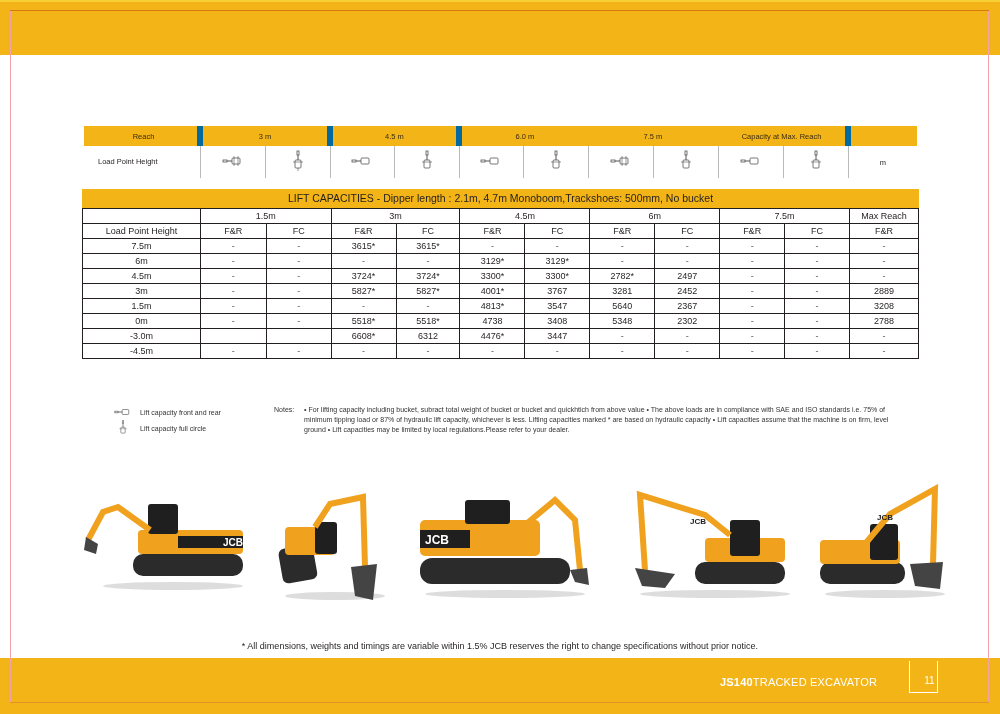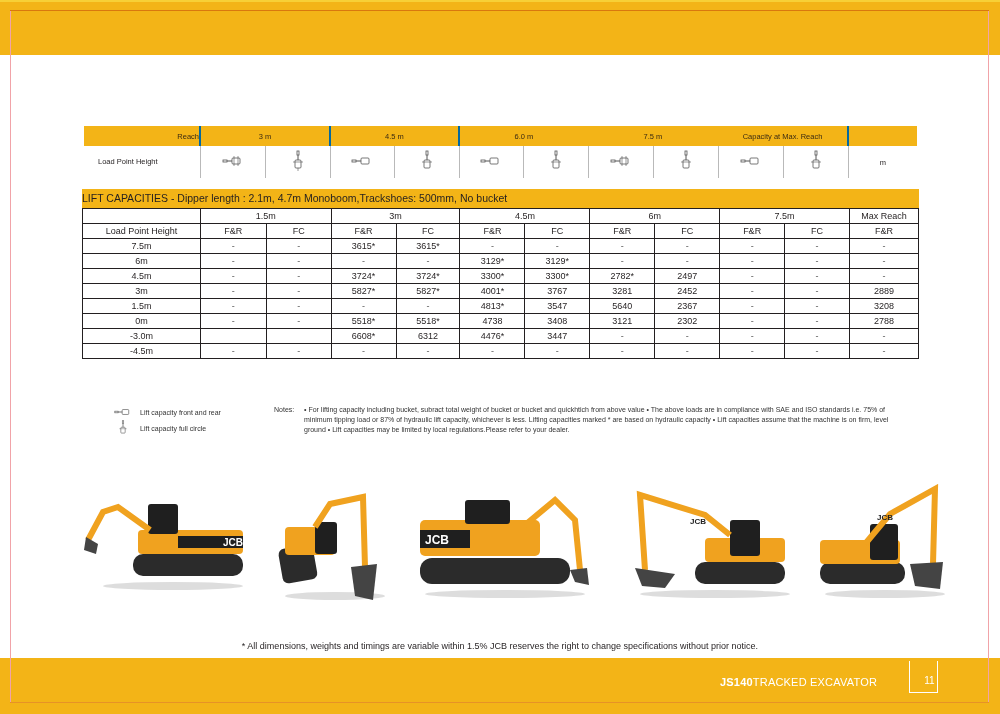--- a/index.html
+++ b/index.html
@@ -11,25 +11,25 @@
   .bottom-band { position: absolute; left: 0; top: 658px; width: 1000px; height: 56px; background: #f3b417; }
   .frame { position: absolute; left: 10px; top: 10px; width: 979px; height: 693px; border: 1px solid #f1a3a8; pointer-events: none; }
   .frame-top-line { position: absolute; left: 10px; top: 10px; width: 979px; height: 1px; background: #d9780e; }
   .frame-bottom-line { position: absolute; left: 10px; top: 702px; width: 979px; height: 1px; background: #e79226; }
 
   
   .reach-table { position: absolute; left: 84px; top: 126px; width: 833px; border-collapse: collapse; font-size: 7.5px; }
   .reach-table th { background: #f3b417; height: 20px; font-weight: normal; color: #3b2b12; }
   .reach-table td { height: 32px; text-align: center; border-left: 1px solid #b9b9b9; }
   .reach-table td:first-child { border-left: none; text-align: left; padding-left: 14px; line-height: 10px; }
-  .reach-table th.sep { border-left: 2px solid #0369a1; }
-  .reach-table .left { text-align: right; padding-left: 6px; margin-left: 16px; }
+  .reach-table th.sep { border-left: 6px solid #0369a1; }
+  .reach-table .left { text-align: center; padding-left: 6px; margin-left: 16px; }
 
   
-  .lift-title { position: absolute; left: 82px; top: 189px; width: 837px; height: 19px; background: #f3b417; font-size: 10.5px; line-height: 19px; color: #231f20; }
+  .lift-title { position: absolute; left: 82px; top: 189px; width: 837px; height: 19px; background: #f3b417; text-align: center; font-size: 10.5px; line-height: 19px; color: #231f20; }
   .lift-table { position: absolute; left: 82px; top: 208px; width: 837px; border-collapse: collapse; font-size: 9px; }
   .lift-table td { border: 1px solid #231f20; text-align: center; height: 15px; line-height: 13px; padding: 0; }
   .lift-table .dim { color: #555; }
 
   
   .legend { position: absolute; left: 112px; top: 405px; font-size: 7px; color: #333; }
   .legend-row { display: flex; align-items: center; height: 14px; margin-bottom: 2px; }
   .legend-row .ico { width: 22px; display: inline-flex; justify-content: center; }
   .legend-row .lbl { margin-left: 6px; }
   .notes { position: absolute; left: 274px; top: 405px; width: 630px; font-size: 7px; color: #333; display: flex; line-height: 10px; }
@@ -257,21 +257,21 @@
         <td>3208</td>
       </tr>
       <tr>
         <td>0m</td>
         <td class="dim">-</td>
         <td class="dim">-</td>
         <td>5518*</td>
         <td>5518*</td>
         <td>4738</td>
         <td>3408</td>
-        <td>3121</td>
+        <td>5348</td>
         <td>2302</td>
         <td class="dim">-</td>
         <td class="dim">-</td>
         <td>2788</td>
       </tr>
       <tr>
         <td>-3.0m</td>
         <td></td>
         <td></td>
         <td>6608*</td>

